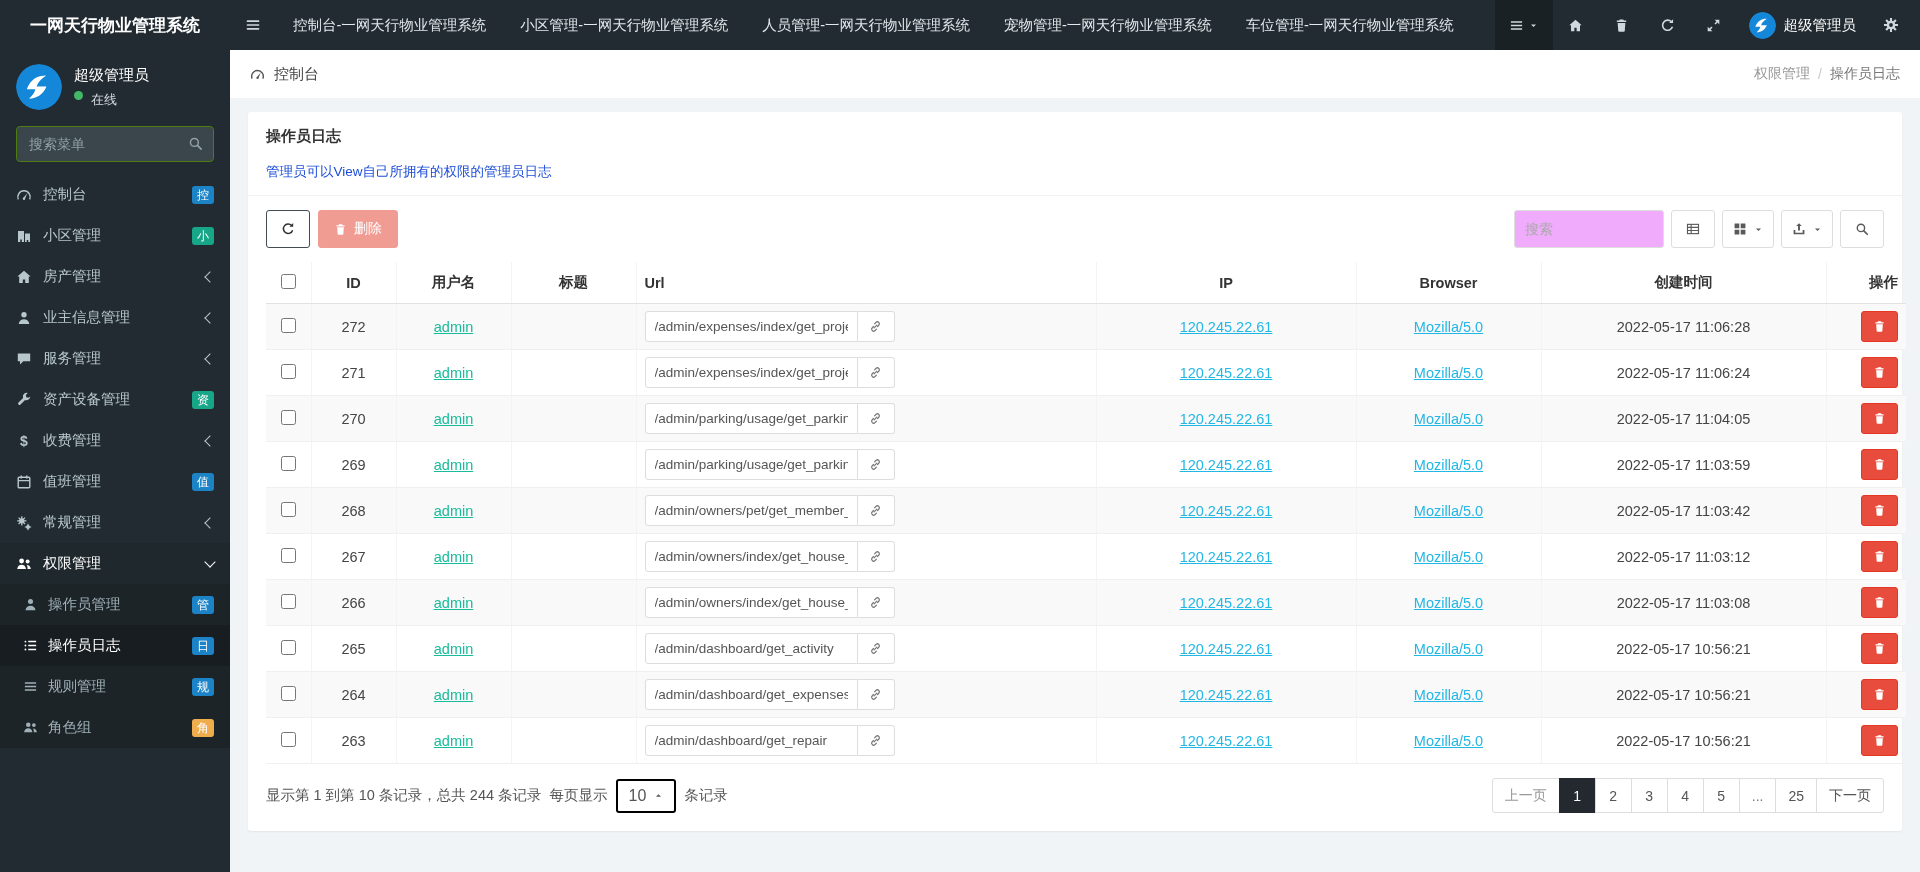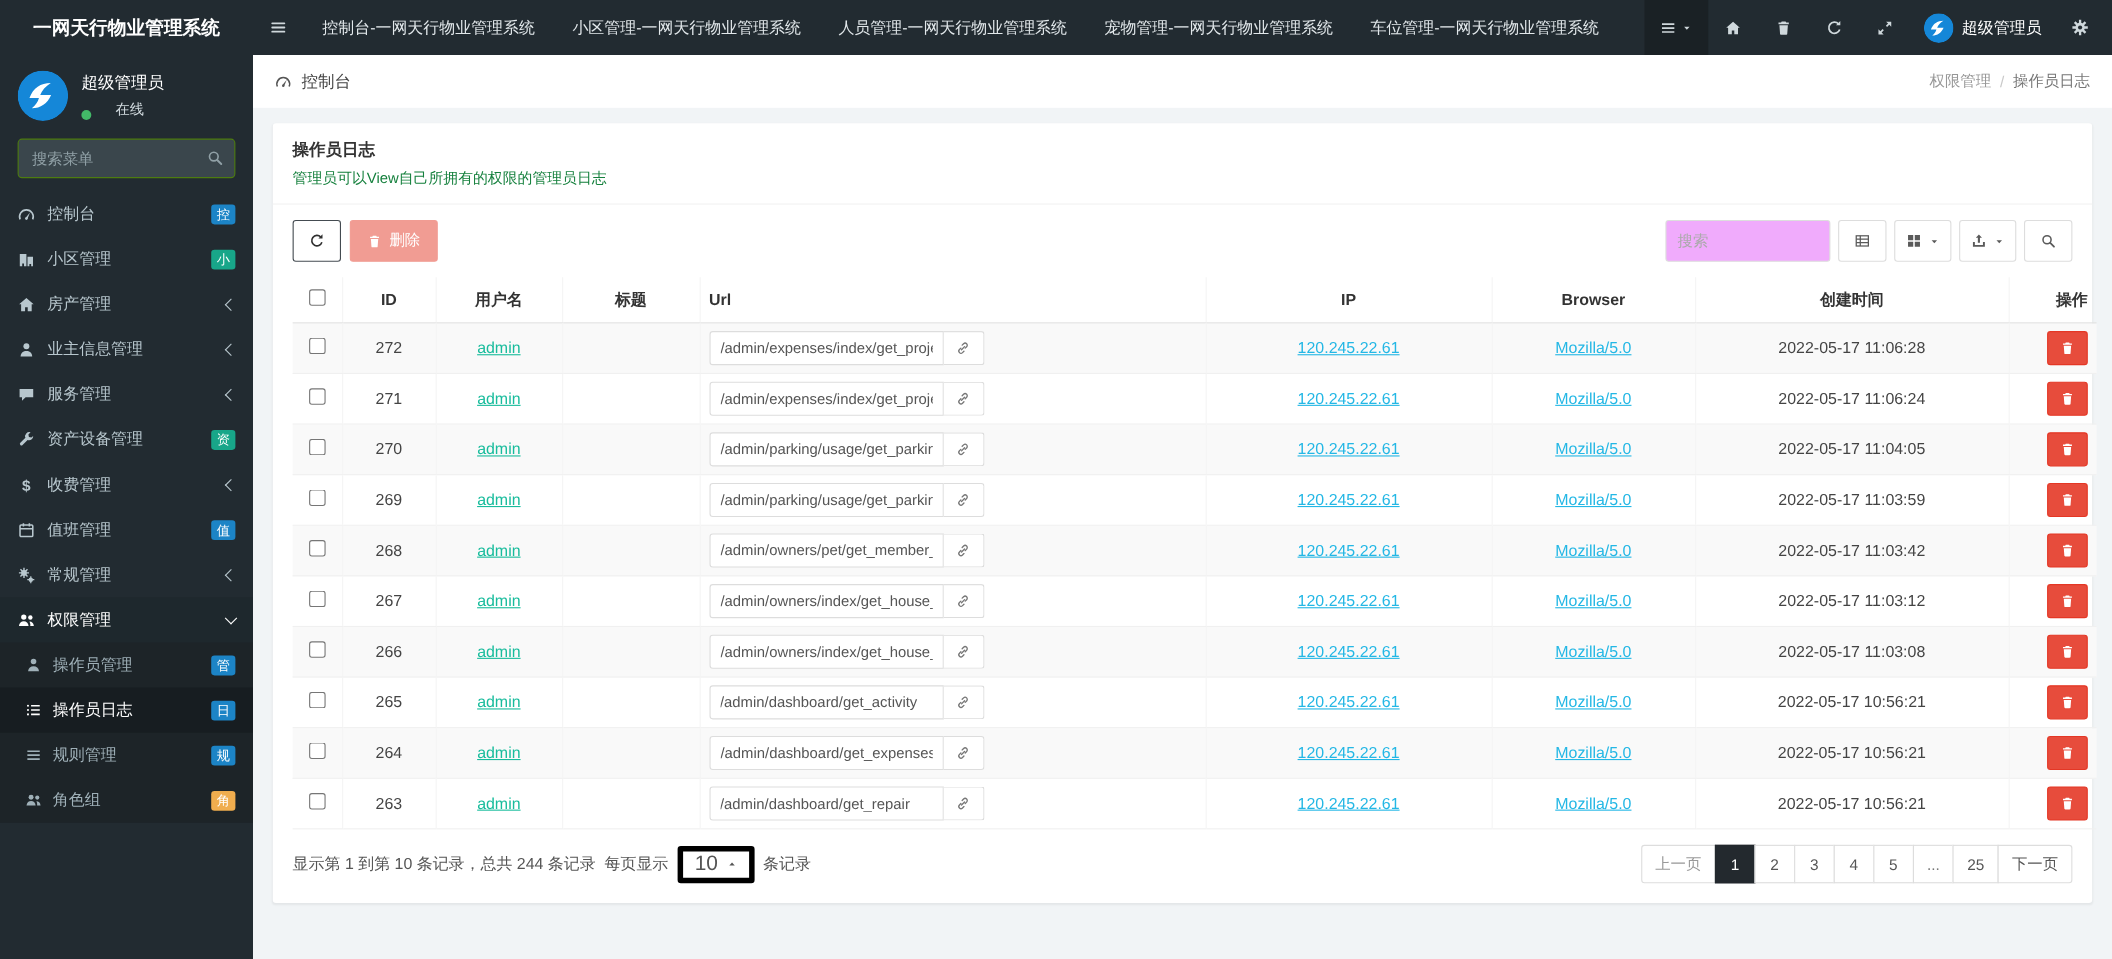--- a/index.html
+++ b/index.html
@@ -28,21 +28,21 @@
   .nav-right{display:flex;align-items:stretch;margin-left:auto;flex:none;padding-right:6px}
   .dropdown-dark{background:#1a2125;min-width:58px}
   .user-chip{display:flex;align-items:center;gap:8px;padding:0 12px;color:#fff;font-size:14.5px;cursor:pointer}
   .avatar{width:27px;height:27px;border-radius:50%;overflow:hidden;display:block;flex:none}
 
   
   .sidebar{position:fixed;top:50px;left:0;bottom:0;width:230px;background:#222b31;overflow:hidden;z-index:10}
   .user-panel{display:flex;align-items:center;gap:12px;padding:14px 16px 10px}
   .avatar-lg{width:46px;height:46px;border-radius:50%;overflow:hidden;flex:none}
   .user-name{color:#fff;font-size:15px;margin-bottom:6px}
-  .user-status{display:flex;align-items:flex-end;gap:22px;color:#d2dbdf;font-size:13px}
+  .user-status{display:flex;align-items:flex-start;gap:8px;color:#d2dbdf;font-size:13px}
   .dot{width:9px;height:9px;border-radius:50%;background:#43b968;flex:none}
   .sidebar-search{position:relative;margin:6px 16px 12px}
   .sidebar-search input{width:100%;height:36px;background:#3a464c;border:1px solid #4d7c0f;border-radius:4px;color:#e0e6e9;padding:0 34px 0 12px;font-size:14px;outline:none}
   .sidebar-search input::placeholder{color:#90a0a6}
   .search-ic{position:absolute;right:11px;top:10px;width:15px;height:15px;color:#90a0a6}
   .menu-item{display:flex;align-items:center;height:41px;padding:0 16px;color:#b8c7ce;font-size:14.5px;cursor:pointer}
   .menu-item .mi-ic{width:16px;height:16px;margin-right:11px}
   .mi-label{flex:1;white-space:nowrap;overflow:hidden}
   .badge{font-size:12px;line-height:1;padding:3px 5px;border-radius:3px;color:#fff;flex:none}
   .chev{width:8px;height:8px;border-top:1.6px solid currentColor;border-right:1.6px solid currentColor;flex:none}
@@ -59,21 +59,21 @@
   .content-header{height:48px;background:#fff;display:flex;align-items:center;justify-content:space-between;padding:0 20px}
   .bc-left{display:flex;align-items:center;gap:9px;color:#454545;font-size:15px}
   .bc-left .ic{color:#555}
   .bc-right{display:flex;align-items:center;gap:8px;font-size:14px;color:#979797}
   .bc-sep{color:#c9c9c9}
   .bc-current{color:#777}
 
   .panel{margin:14px 18px;background:#fff;border-radius:3px;box-shadow:0 1px 2px rgba(0,0,0,.06)}
   .panel-head{padding:15px 18px 14px;border-bottom:1px solid #f2f2f2}
   .panel-title{font-size:15px;font-weight:bold;color:#333}
-  .panel-sub{margin-top:7px;font-size:13.5px;color:#15803d}
+  .panel-sub{margin-top:17px;font-size:13.5px;color:#1d4ed8}
   .panel-body{padding:14px 18px 18px}
 
   .toolbar{display:flex;align-items:flex-start;margin-bottom:14px}
   .btn{display:inline-flex;align-items:center;justify-content:center;gap:7px;height:38px;border-radius:3px;border:1px solid #ddd;background:#fff;color:#555;font-size:14px}
   .btn-refresh{width:44px;border-color:#444b51;color:#2f2f2f}
   .btn-danger{background:#e74c3c;border-color:#e74c3c;color:#fff;opacity:.55;padding:0 15px;margin-left:8px;cursor:not-allowed}
   .toolbar-right{margin-left:auto;display:flex;align-items:center;gap:7px}
   .search-box{height:38px;width:150px;border:1px solid #ddd;border-radius:3px;padding:0 10px;font-size:14px;color:#555;outline:none;background:#f0abfc}
   .search-box::placeholder{color:#aaa}
   .btn.sm{min-width:44px;padding:0 10px;color:#5a5a5a}
@@ -89,21 +89,21 @@
 
   .url-group{display:inline-flex;vertical-align:middle}
   .url-input{width:213px;height:31px;border:1px solid #ddd;border-radius:3px 0 0 3px;padding:0 9px;font-size:13.5px;color:#555;outline:none;background:#fff}
   .url-btn{height:31px;width:37px;border:1px solid #ddd;border-left:none;border-radius:0 3px 3px 0;background:#fff;color:#777;display:inline-flex;align-items:center;justify-content:center}
   .link-green{color:#18bc9c;text-decoration:underline;cursor:pointer}
   .link-blue{color:#23b7e5;text-decoration:underline;cursor:pointer}
   .row-del{width:37px;height:31px;background:#e74c3c;border:1px solid #e43725;border-radius:3px;color:#fff;display:inline-flex;align-items:center;justify-content:center}
 
   .table-footer{display:flex;align-items:center;margin-top:14px}
   .summary{display:flex;align-items:center;gap:8px;font-size:14.5px;color:#555}
-  .pagesize{display:inline-flex;align-items:center;gap:8px;height:34px;padding:0 11px;border:5px solid #000000;border-radius:3px;background:#fff;font-size:19px;color:#555}
+  .pagesize{display:inline-flex;align-items:center;gap:8px;height:34px;padding:0 11px;border:2px solid #000000;border-radius:3px;background:#fff;font-size:16px;color:#555}
   .pagination{margin-left:auto;display:flex;list-style:none}
   .pagination li{min-width:37px;height:35px;display:flex;align-items:center;justify-content:center;padding:0 12px;border:1px solid #ddd;background:#fff;color:#555;font-size:14px;margin-left:-1px;cursor:pointer}
   .pagination li:first-child{border-radius:3px 0 0 3px;margin-left:0}
   .pagination li:last-child{border-radius:0 3px 3px 0}
   .pagination li.active{background:#23292e;border-color:#23292e;color:#fff;cursor:default}
   .pagination li.muted{color:#999}
   .pagination li.ellipsis{cursor:default;color:#777}
 </style>
 </head>
 <body>

